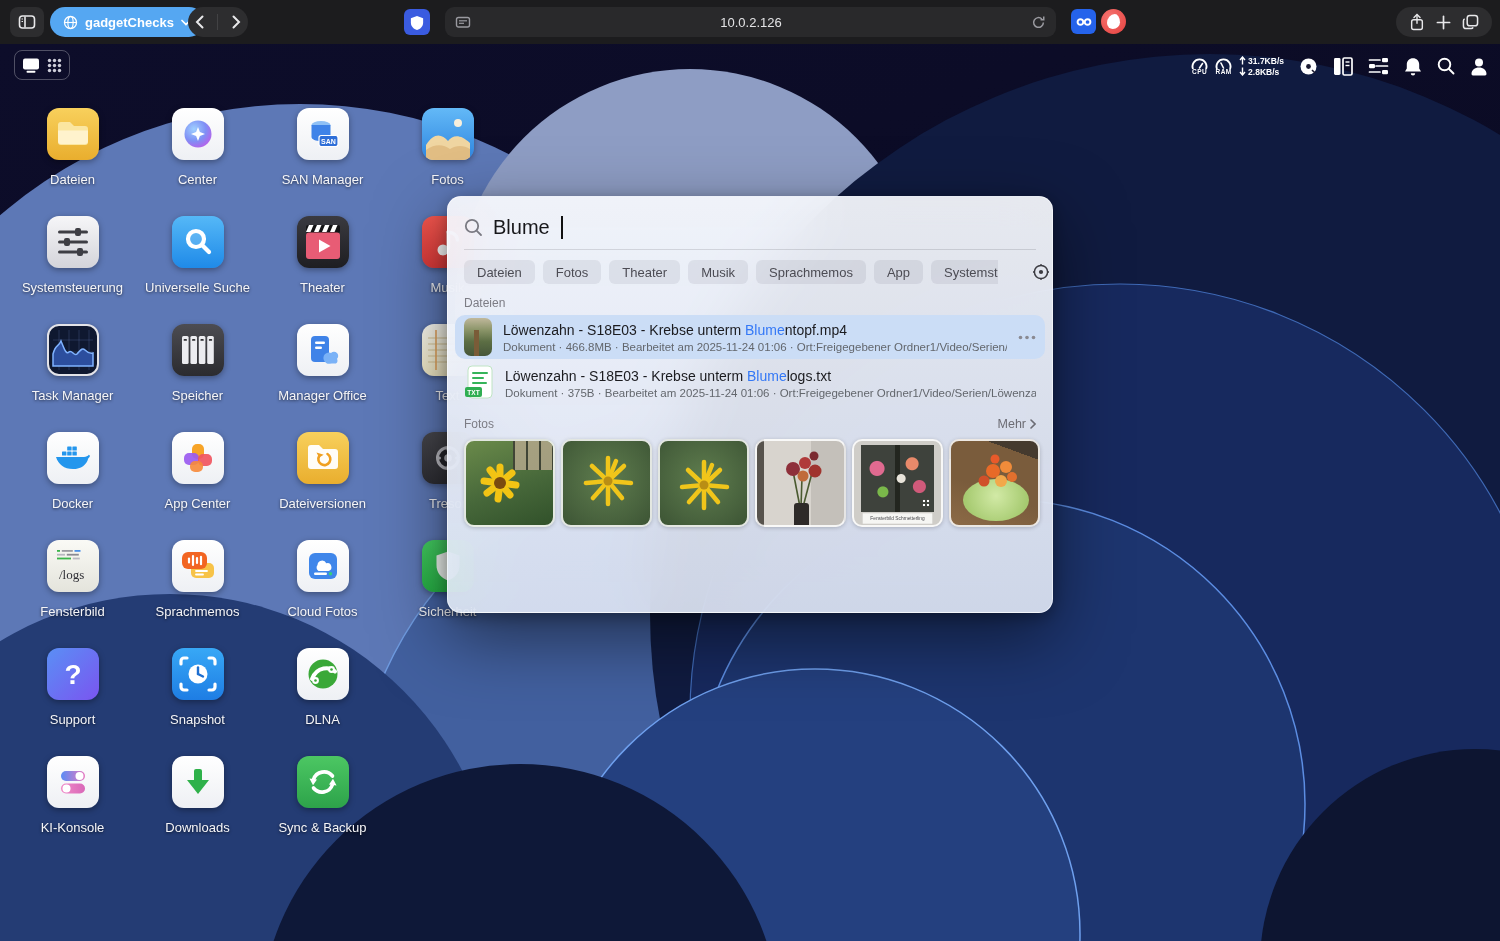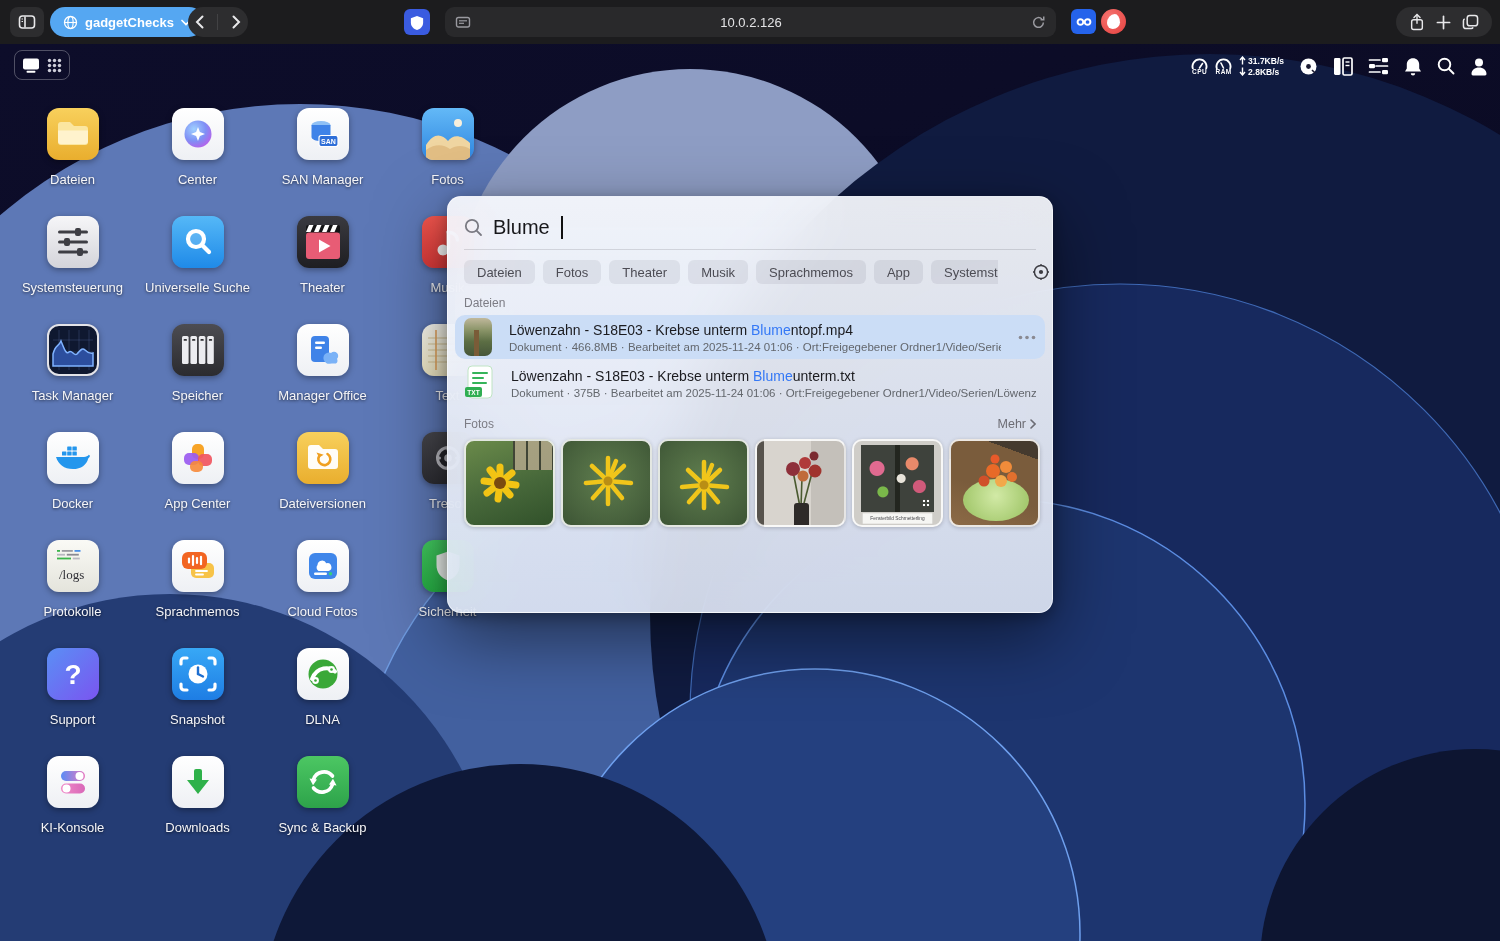--- a/index.html
+++ b/index.html
@@ -89,21 +89,21 @@
   @keyframes blink { 50% { opacity:0; } }
   #sdivider { height:1px; background:rgba(60,60,67,.16); margin-top:6px; }
   #chips-wrap { position:relative; margin-top:10px; height:24px; }
   #chips { display:flex; gap:8px; overflow:hidden; margin-right:38px; }
   .chip { flex:0 0 auto; height:24px; border-radius:6px; background:rgba(118,118,128,.13);
     color:#4c4c54; font-size:13px; display:flex; align-items:center; padding:0 13px; }
   .chip.clip { max-width:88px; overflow:hidden; padding-right:0; }
   .chip.clip span { white-space:nowrap; }
   #chip-gear { position:absolute; right:2px; top:3px; }
   .sec-label { margin-top:12px; font-size:12px; color:#7c7c84; }
-  .frow { display:flex; align-items:center; gap:17px; height:44px; border-radius:10px; padding:0 9px; margin:0 7px; }
+  .frow { display:flex; align-items:center; gap:11px; height:44px; border-radius:10px; padding:0 9px; margin:0 7px; }
   .frow.sel { background:#cbddf6; margin-top:5px; }
   .frow .txt { flex:1; min-width:0; }
   .ftitle { font-size:14px; color:#1b1b1f; white-space:nowrap; overflow:hidden; }
   .ftitle .hl { color:#3478f6; }
   .fmeta { font-size:11.5px; color:#63676d; margin-top:3px; white-space:nowrap; overflow:hidden; }
   .vthumb { width:28px; height:38px; border-radius:7px; overflow:hidden; position:relative; flex:0 0 auto;
     background:linear-gradient(180deg,#c0b89c 0%,#8a9468 32%,#5c6e44 62%,#46563a 100%); }
   .vthumb:after { content:""; position:absolute; left:10px; top:12px; width:5px; height:26px; background:#7a5c38; }
   .txt-ic { width:30px; height:36px; position:relative; flex:0 0 auto; }
   #photos-head { display:flex; align-items:center; justify-content:space-between; margin-top:10px; }
@@ -568,21 +568,21 @@
                 <rect x="14.8" y="10" width="11" height="1.8" fill="#9a9aa0"></rect>
                 <rect x="27.5" y="10" width="6" height="1.8" fill="#4a90e8"></rect>
                 <rect x="10" y="13.8" width="8" height="1.8" fill="#b8b8c0"></rect>
                 <rect x="19.8" y="13.8" width="12" height="1.8" fill="#8a8a92"></rect>
                 <rect x="10" y="17.6" width="14" height="1.8" fill="#3ab54a"></rect>
                 <rect x="25.8" y="17.6" width="7" height="1.8" fill="#b8b8c0"></rect>
               </g>
               <text x="12" y="39" font-size="13" fill="#2e2e34" font-family="Liberation Serif, serif">/logs</text>
             </svg>
           </div>
-        <div class="lbl">Protokolle</div>
+        <div class="lbl">Fensterbild</div>
       </div>
 
       <div class="cell">
         <div class="ai bg-white">
             <svg width="36" height="32" viewBox="0 0 36 32">
               <rect x="11" y="13" width="23" height="15" rx="5" fill="#f7c348"></rect>
               <g stroke="#fff" stroke-width="1.8" stroke-linecap="round">
                 <line x1="16" y1="21" x2="27" y2="21"></line>
                 <line x1="16" y1="24.5" x2="23" y2="24.5"></line>
               </g>
@@ -778,21 +778,21 @@
               <rect x="4" y="1" width="24" height="32" rx="4" fill="#fff" stroke="#bfe4c4" stroke-width="1"></rect>
               <g stroke="#35b45a" stroke-width="2" stroke-linecap="round">
                 <line x1="9" y1="8" x2="23" y2="8"></line>
                 <line x1="9" y1="13" x2="19" y2="13"></line>
                 <line x1="9" y1="18" x2="22" y2="18"></line>
               </g>
               <rect x="1" y="22" width="17" height="10" rx="2" fill="#2fae52"></rect>
               <text x="9.5" y="29.6" font-size="6.5" font-weight="bold" fill="#fff" text-anchor="middle">TXT</text>
             </svg></div>
         <div class="txt">
-          <div class="ftitle"><span>Löwenzahn - S18E03 - Krebse unterm </span><span class="hl">Blume</span><span>unterm.txt</span></div>
+          <div class="ftitle"><span>Löwenzahn - S18E03 - Krebse unterm </span><span class="hl">Blume</span><span>logs.txt</span></div>
           <div class="fmeta">Dokument · 375B · Bearbeitet am 2025-11-24 01:06 · Ort:Freigegebener Ordner1/Video/Serien/Löwenzahn/Pet...</div>
         </div>
       </div>
 
       <div id="photos-head" class="px">
         <div class="sec-label" style="margin-top:0">Fotos</div>
         <div id="more-link">
           <span>Mehr</span>
           <svg width="6" height="10" viewBox="0 0 6 10">
               <path d="M1 1 L5 5 L1 9" fill="none" stroke="#6c6c74" stroke-width="1.6" stroke-linecap="round"></path>

